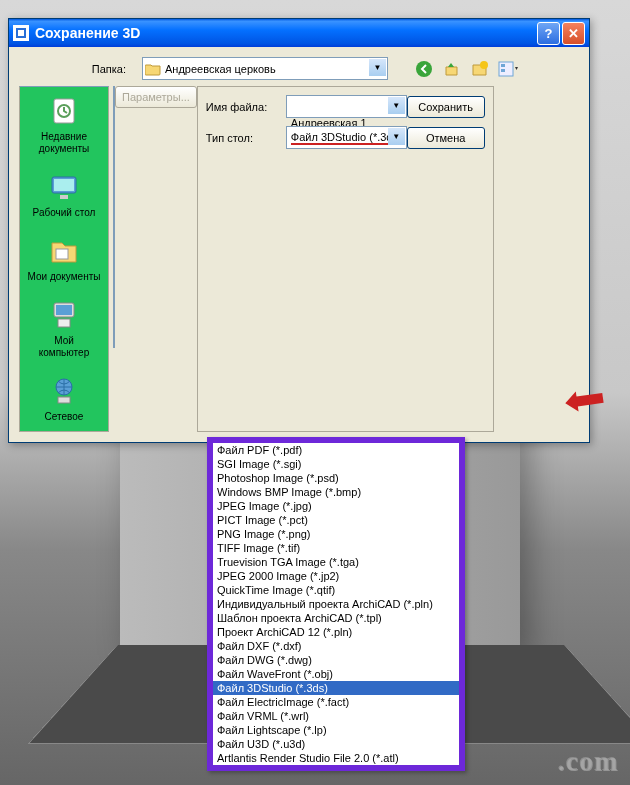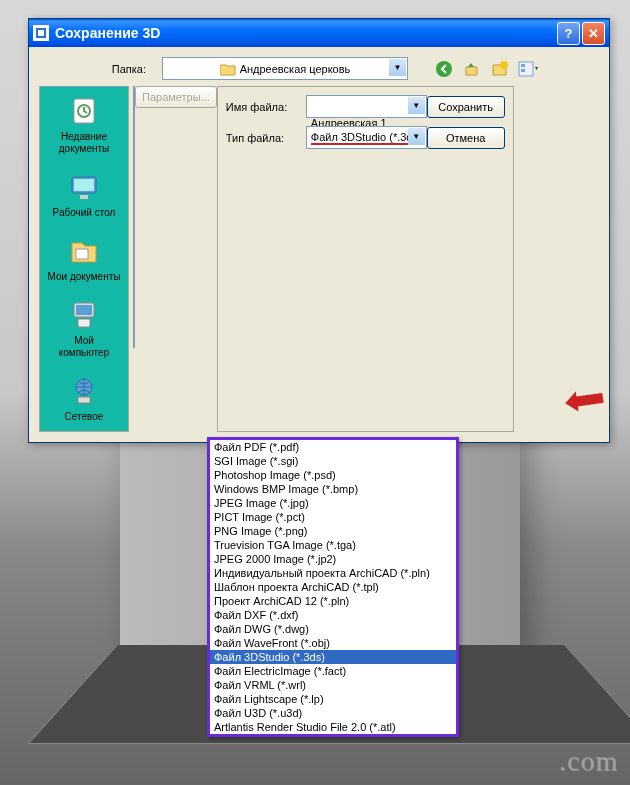--- a/index.html
+++ b/index.html
@@ -29,21 +29,21 @@
 .bg-grid {
   position: absolute;
   left: 80px; top: 590px;
   width: 520px; height: 190px;
   background: #4a4a4a;
   transform: perspective(500px) rotateX(60deg);
   border: 1px solid #888;
 }
 .dialog {
   position: absolute;
-  left: 28px;
+  left: 8px;
   top: 18px;
   width: 580px;
   background: #ece9d8;
   border: 1px solid #003c74;
   box-shadow: 2px 2px 8px rgba(0,0,0,0.3);
 }
 .titlebar {
   height: 28px;
   background: linear-gradient(180deg, #0058e0 0%, #3a93ff 8%, #0470ff 40%, #0054e3 88%, #003dd9 100%);
   display: flex;
@@ -91,21 +91,20 @@
 .folder-select {
   flex: 1;
   max-width: 240px;
   height: 21px;
   border: 1px solid #7f9db9;
   background: #fff;
   display: flex;
   align-items: center;
   padding: 0 2px;
   position: relative;
-  justify-content: center;
 }
 .folder-select .sel-icon {
   width: 16px; height: 14px;
   margin-right: 4px;
 }
 .folder-select .sel-arrow {
   position: absolute;
   right: 1px; top: 1px;
   width: 17px; height: 17px;
   background: linear-gradient(180deg, #d6e7fb, #a9cef0);
@@ -124,21 +123,21 @@
   align-items: center;
   justify-content: center;
   cursor: pointer;
 }
 .main-area {
   display: flex;
   gap: 4px;
 }
 .places-bar {
   width: 88px;
-  background: #14b8a6;
+  background: #22c55e;
   border: 1px solid #aca899;
   border-top: 1px solid #7f9db9;
   display: flex;
   flex-direction: column;
   align-items: center;
 }
 .place-item {
   width: 100%;
   text-align: center;
   padding: 8px 2px;
@@ -220,21 +219,21 @@
 }
 .underline-red {
   border-bottom: 2px solid #cc2222;
 }
 .dropdown-list {
   position: absolute;
   left: 207px;
   top: 437px;
   width: 246px;
   background: #fff;
-  border: 3px solid #6d28d9;
+  border: 6px solid #6d28d9;
   box-shadow: 2px 2px 4px rgba(0,0,0,0.3);
   z-index: 100;
 }
 .dropdown-list .opt {
   padding: 0 4px;
   height: 14px;
   line-height: 14px;
   font-size: 11px;
   white-space: nowrap;
   overflow: hidden;
@@ -266,20 +265,21 @@
 .arrow1 { left: 575px; top: 390px; transform: rotate(-8deg); }
 .arrow2 { left: 402px; top: 688px; transform: rotate(-8deg); }
 .watermark {
   position: absolute;
   right: 12px; bottom: 8px;
   font-size: 28px;
   color: rgba(180,180,180,0.5);
   font-family: Georgia, serif;
   text-shadow: 1px 1px 0 rgba(255,255,255,0.3);
   letter-spacing: 1px;
+  font-weight: bold;
 }
 svg { display: block; }
 </style>
 </head>
 <body>
 
 <div class="bg-building">
   <div class="bg-grid"></div>
 </div>
 
@@ -401,43 +401,45 @@
         <div class="inset-group">
           <div class="field-row">
             <span class="flabel">Имя файла:</span>
             <div class="text-input">
               <span class="val">Андреевская 1</span>
               <span class="dd-arrow">▼</span>
             </div>
             <button class="btn">Сохранить</button>
           </div>
           <div class="field-row">
-            <span class="flabel">Тип файла:</span>
+            <span class="flabel">Тип стол:</span>
             <div class="type-select">
               <span class="val underline-red">Файл 3DStudio (*.3ds)</span>
               <span class="dd-arrow">▼</span>
             </div>
             <button class="btn">Отмена</button>
           </div>
         </div>
       </div>
     </div>
   </div>
 </div>
 
 <div class="dropdown-list" id="dropdown">
     <div class="opt">Файл PDF (*.pdf)</div>
     <div class="opt">SGI Image (*.sgi)</div>
     <div class="opt">Photoshop Image (*.psd)</div>
     <div class="opt">Windows BMP Image (*.bmp)</div>
     <div class="opt">JPEG Image (*.jpg)</div>
     <div class="opt">PICT Image (*.pct)</div>
     <div class="opt">PNG Image (*.png)</div>
+    <div class="opt">TIFF Image (*.tif)</div>
     <div class="opt">Truevision TGA Image (*.tga)</div>
     <div class="opt">JPEG 2000 Image (*.jp2)</div>
+    <div class="opt">QuickTime Image (*.qtif)</div>
     <div class="opt">Индивидуальный проекта ArchiCAD (*.pln)</div>
     <div class="opt">Шаблон проекта ArchiCAD (*.tpl)</div>
     <div class="opt">Проект ArchiCAD 12 (*.pln)</div>
     <div class="opt">Файл DXF (*.dxf)</div>
     <div class="opt">Файл DWG (*.dwg)</div>
     <div class="opt">Файл WaveFront (*.obj)</div>
     <div class="opt selected">Файл 3DStudio (*.3ds)</div>
     <div class="opt">Файл ElectricImage (*.fact)</div>
     <div class="opt">Файл VRML (*.wrl)</div>
     <div class="opt">Файл Lightscape (*.lp)</div>

